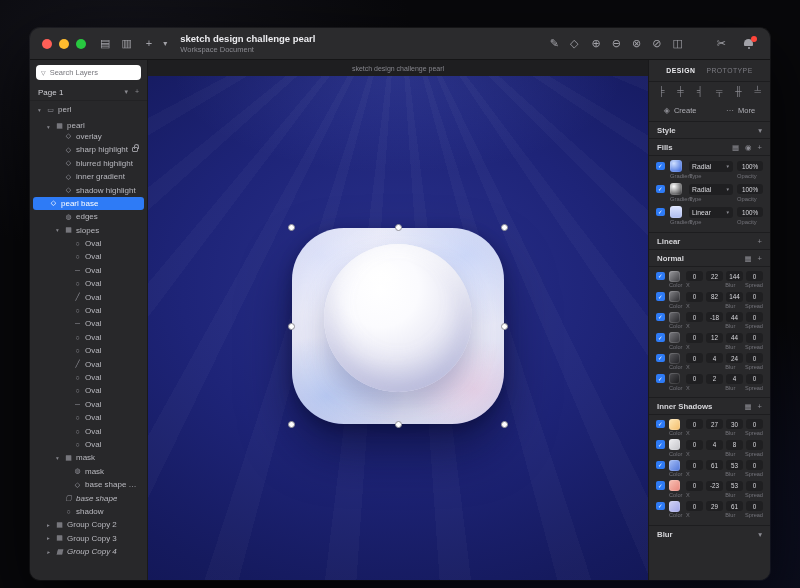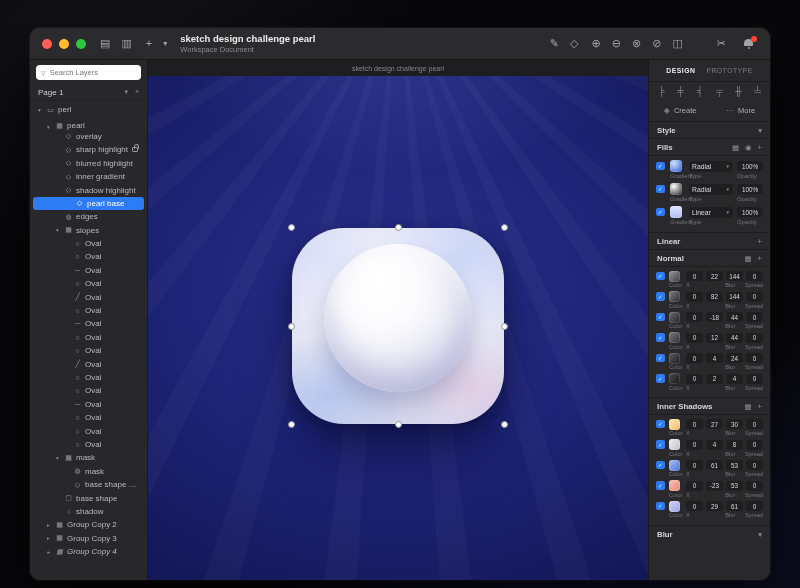--- a/index.html
+++ b/index.html
@@ -254,21 +254,21 @@
           <div class="layer-row" style="padding-left: 21px;">
             <span class="chev"></span>
             <span class="licon">◇</span>
             <span class="llabel">inner gradient</span>
           </div>
           <div class="layer-row" style="padding-left: 21px;">
             <span class="chev"></span>
             <span class="licon">◇</span>
             <span class="llabel">shadow highlight</span>
           </div>
-          <div class="layer-row selected" style="padding-left: 32px;">
+          <div class="layer-row selected" style="padding-left: 6px;">
             <span class="chev"></span>
             <span class="licon">◇</span>
             <span class="llabel">pearl base</span>
           </div>
           <div class="layer-row" style="padding-left: 21px;">
             <span class="chev"></span>
             <span class="licon">◍</span>
             <span class="llabel">edges</span>
           </div>
           <div class="layer-row" style="padding-left: 21px;">
@@ -364,21 +364,21 @@
           <div class="layer-row" style="padding-left: 30px;">
             <span class="chev"></span>
             <span class="licon">◍</span>
             <span class="llabel">mask</span>
           </div>
           <div class="layer-row" style="padding-left: 30px;">
             <span class="chev"></span>
             <span class="licon">◇</span>
             <span class="llabel">base shape copy</span>
           </div>
-          <div class="layer-row" style="padding-left: 21px;">
+          <div class="layer-row" style="padding-left: 21px; font-style: italic;">
             <span class="chev"></span>
             <span class="licon">▢</span>
             <span class="llabel">base shape</span>
           </div>
           <div class="layer-row" style="padding-left: 21px;">
             <span class="chev"></span>
             <span class="licon">○</span>
             <span class="llabel">shadow</span>
           </div>
           <div class="layer-row" style="padding-left: 12px;">

